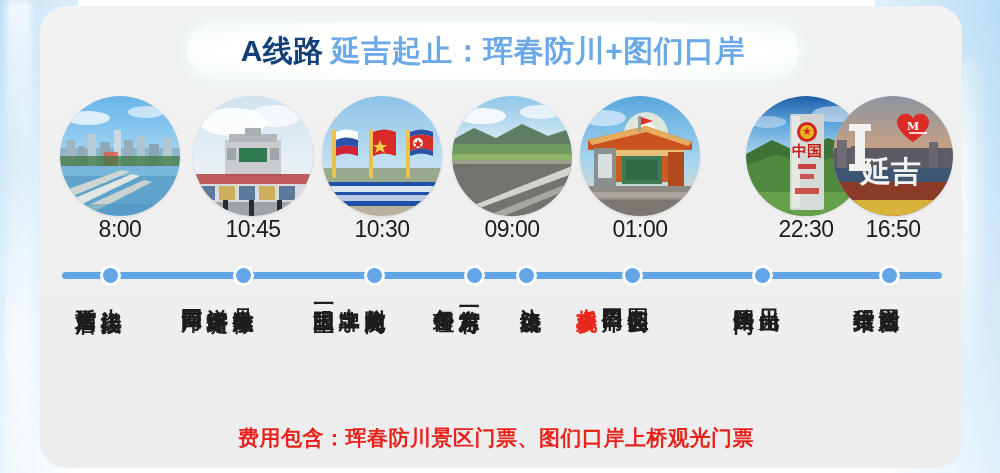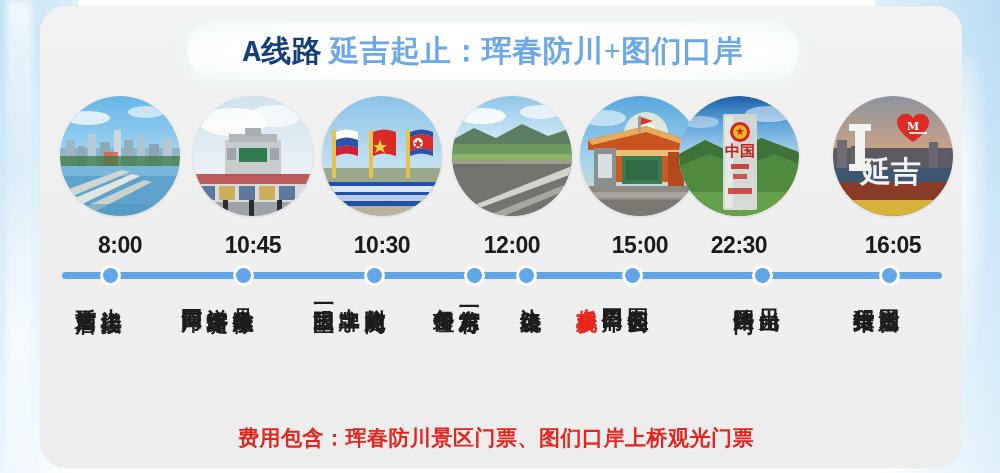--- a/index.html
+++ b/index.html
@@ -49,40 +49,40 @@
   .title-pill{
     position:absolute;left:187px;top:22px;width:612px;height:58px;
     background:radial-gradient(ellipse at 50% 50%,#ffffff 60%,#f0faf4 100%);
     border-radius:29px;
     display:flex;align-items:center;justify-content:center;
     box-shadow:0 0 12px 5px rgba(236,250,242,.9);
   }
   .title-text{
     font-size:30px;font-weight:bold;letter-spacing:.5px;white-space:nowrap;
   }
-  .t-a{color:#123f77;font-family:Liberation Mono, monospace;}
-  .t-b{color:#6aa8e8;margin-left:7px;font-family:Liberation Serif, serif;}
+  .t-a{color:#123f77;}
+  .t-b{color:#6aa8e8;margin-left:7px;}
 
   
   .cols{
     position:absolute;left:62px;top:96px;width:880px;height:318px;
   }
   .col{
     position:absolute;top:0;
     display:flex;flex-direction:column;align-items:center;
   }
   .photo{
     width:120px;height:120px;border-radius:50%;
     overflow:hidden;position:relative;
     box-shadow:0 1px 3px rgba(0,0,0,.10);
     background:#cfd9e2;
   }
   .photo svg{display:block;width:120px;height:120px;}
   .time{
-    margin-top:16px;font-size:23px;font-weight:bold;color:#1b1b1b;
+    font-size:23px;font-weight:normal;color:#1b1b1b;
     letter-spacing:-.5px;
   }
 
   
   .timeline{
     position:absolute;left:62px;top:268px;width:880px;height:12px;
   }
   .tl-line{
     position:absolute;left:0;top:4px;width:880px;height:7px;
     background:#63a6e8;border-radius:4px;
@@ -278,21 +278,21 @@
             <rect x="0" y="48" width="120" height="16" fill="#6e9a5f"></rect>
             <rect x="0" y="58" width="120" height="12" fill="#8fb56a"></rect>
             <rect x="0" y="66" width="120" height="54" fill="#6e6f6d"></rect>
             <path d="M0 72 L120 66 L120 120 L0 120 Z" fill="#73746f"></path>
             <path d="M0 118 L120 70 L120 78 L6 120 Z" fill="#d8d9d1" opacity=".95"></path>
             <path d="M34 120 L120 86 L120 92 L52 120 Z" fill="#c9cac2" opacity=".6"></path>
             <rect x="0" y="64" width="120" height="4" fill="#9ba08c"></rect>
           </g>
         </svg>
       </div>
-      <div class="time">12:00</div>
+      <div class="time">09:00</div>
     </div>
 
     <div class="col" style="left:518px;">
       <div class="photo">
         <svg viewBox="0 0 120 120">
           <defs>
               <clipPath id="c5">
                 <circle cx="60" cy="60" r="60"></circle>
               </clipPath>
             <linearGradient id="sky5" x1="0" y1="0" x2="0" y2="1">
@@ -316,24 +316,24 @@
             <rect x="46" y="64" width="32" height="20" fill="#2f6c45"></rect>
             <rect x="88" y="56" width="16" height="34" fill="#b34a1d"></rect>
             <rect x="58" y="20" width="3" height="16" fill="#9aa0a2"></rect>
             <path d="M61 21 l12 4 l-12 4 Z" fill="#d9352a"></path>
             <rect x="0" y="90" width="120" height="30" fill="#8e8a84"></rect>
             <rect x="0" y="96" width="120" height="6" fill="#a8a49d"></rect>
             <rect x="0" y="104" width="120" height="16" fill="#7b7872"></rect>
           </g>
         </svg>
       </div>
-      <div class="time">15:00</div>
-    </div>
-
-    <div class="col" style="left:617px;">
+      <div class="time">01:00</div>
+    </div>
+
+    <div class="col" style="left:684px;">
       <div class="photo">
         <svg viewBox="0 0 120 120">
           <defs>
               <clipPath id="c6">
                 <circle cx="60" cy="60" r="60"></circle>
               </clipPath>
             <linearGradient id="sky6" x1="0" y1="0" x2="0" y2="1">
               <stop offset="0%" stop-color="#1e5fa8"></stop>
                 <stop offset="45%" stop-color="#5fa5db"></stop>
                 <stop offset="100%" stop-color="#b6d9ef"></stop>
@@ -388,21 +388,21 @@
             <rect x="22" y="30" width="10" height="44" fill="#f2f2f0"></rect>
             <rect x="16" y="28" width="22" height="7" fill="#f2f2f0"></rect>
             <rect x="16" y="68" width="22" height="7" fill="#f2f2f0"></rect>
             <path d="M64 26 c0 -8 12 -12 16 -4 c4 -8 16 -4 16 4 c0 10 -16 20 -16 20 c0 0 -16 -10 -16 -20 Z" fill="#dc2b24"></path>
             <text x="80" y="34" font-family="DejaVu Serif" font-size="11" font-weight="bold" fill="#ffffff" text-anchor="middle">M</text>
             <rect x="76" y="36" width="18" height="2" fill="#ffffff" opacity=".8"></rect>
             <text x="58" y="86" font-family="DejaVu Sans" font-size="30" font-weight="bold" fill="#f3f3f1" text-anchor="middle">延吉</text>
           </g>
         </svg>
       </div>
-      <div class="time">16:05</div>
+      <div class="time">16:50</div>
     </div>
 
   </div>
 
   <div class="timeline">
     <div class="tl-line"></div>
     <div class="tl-dot" style="left:5.5%"></div>
     <div class="tl-dot" style="left:20.6%"></div>
     <div class="tl-dot" style="left:35.4%"></div>
     <div class="tl-dot" style="left:46.8%"></div>

